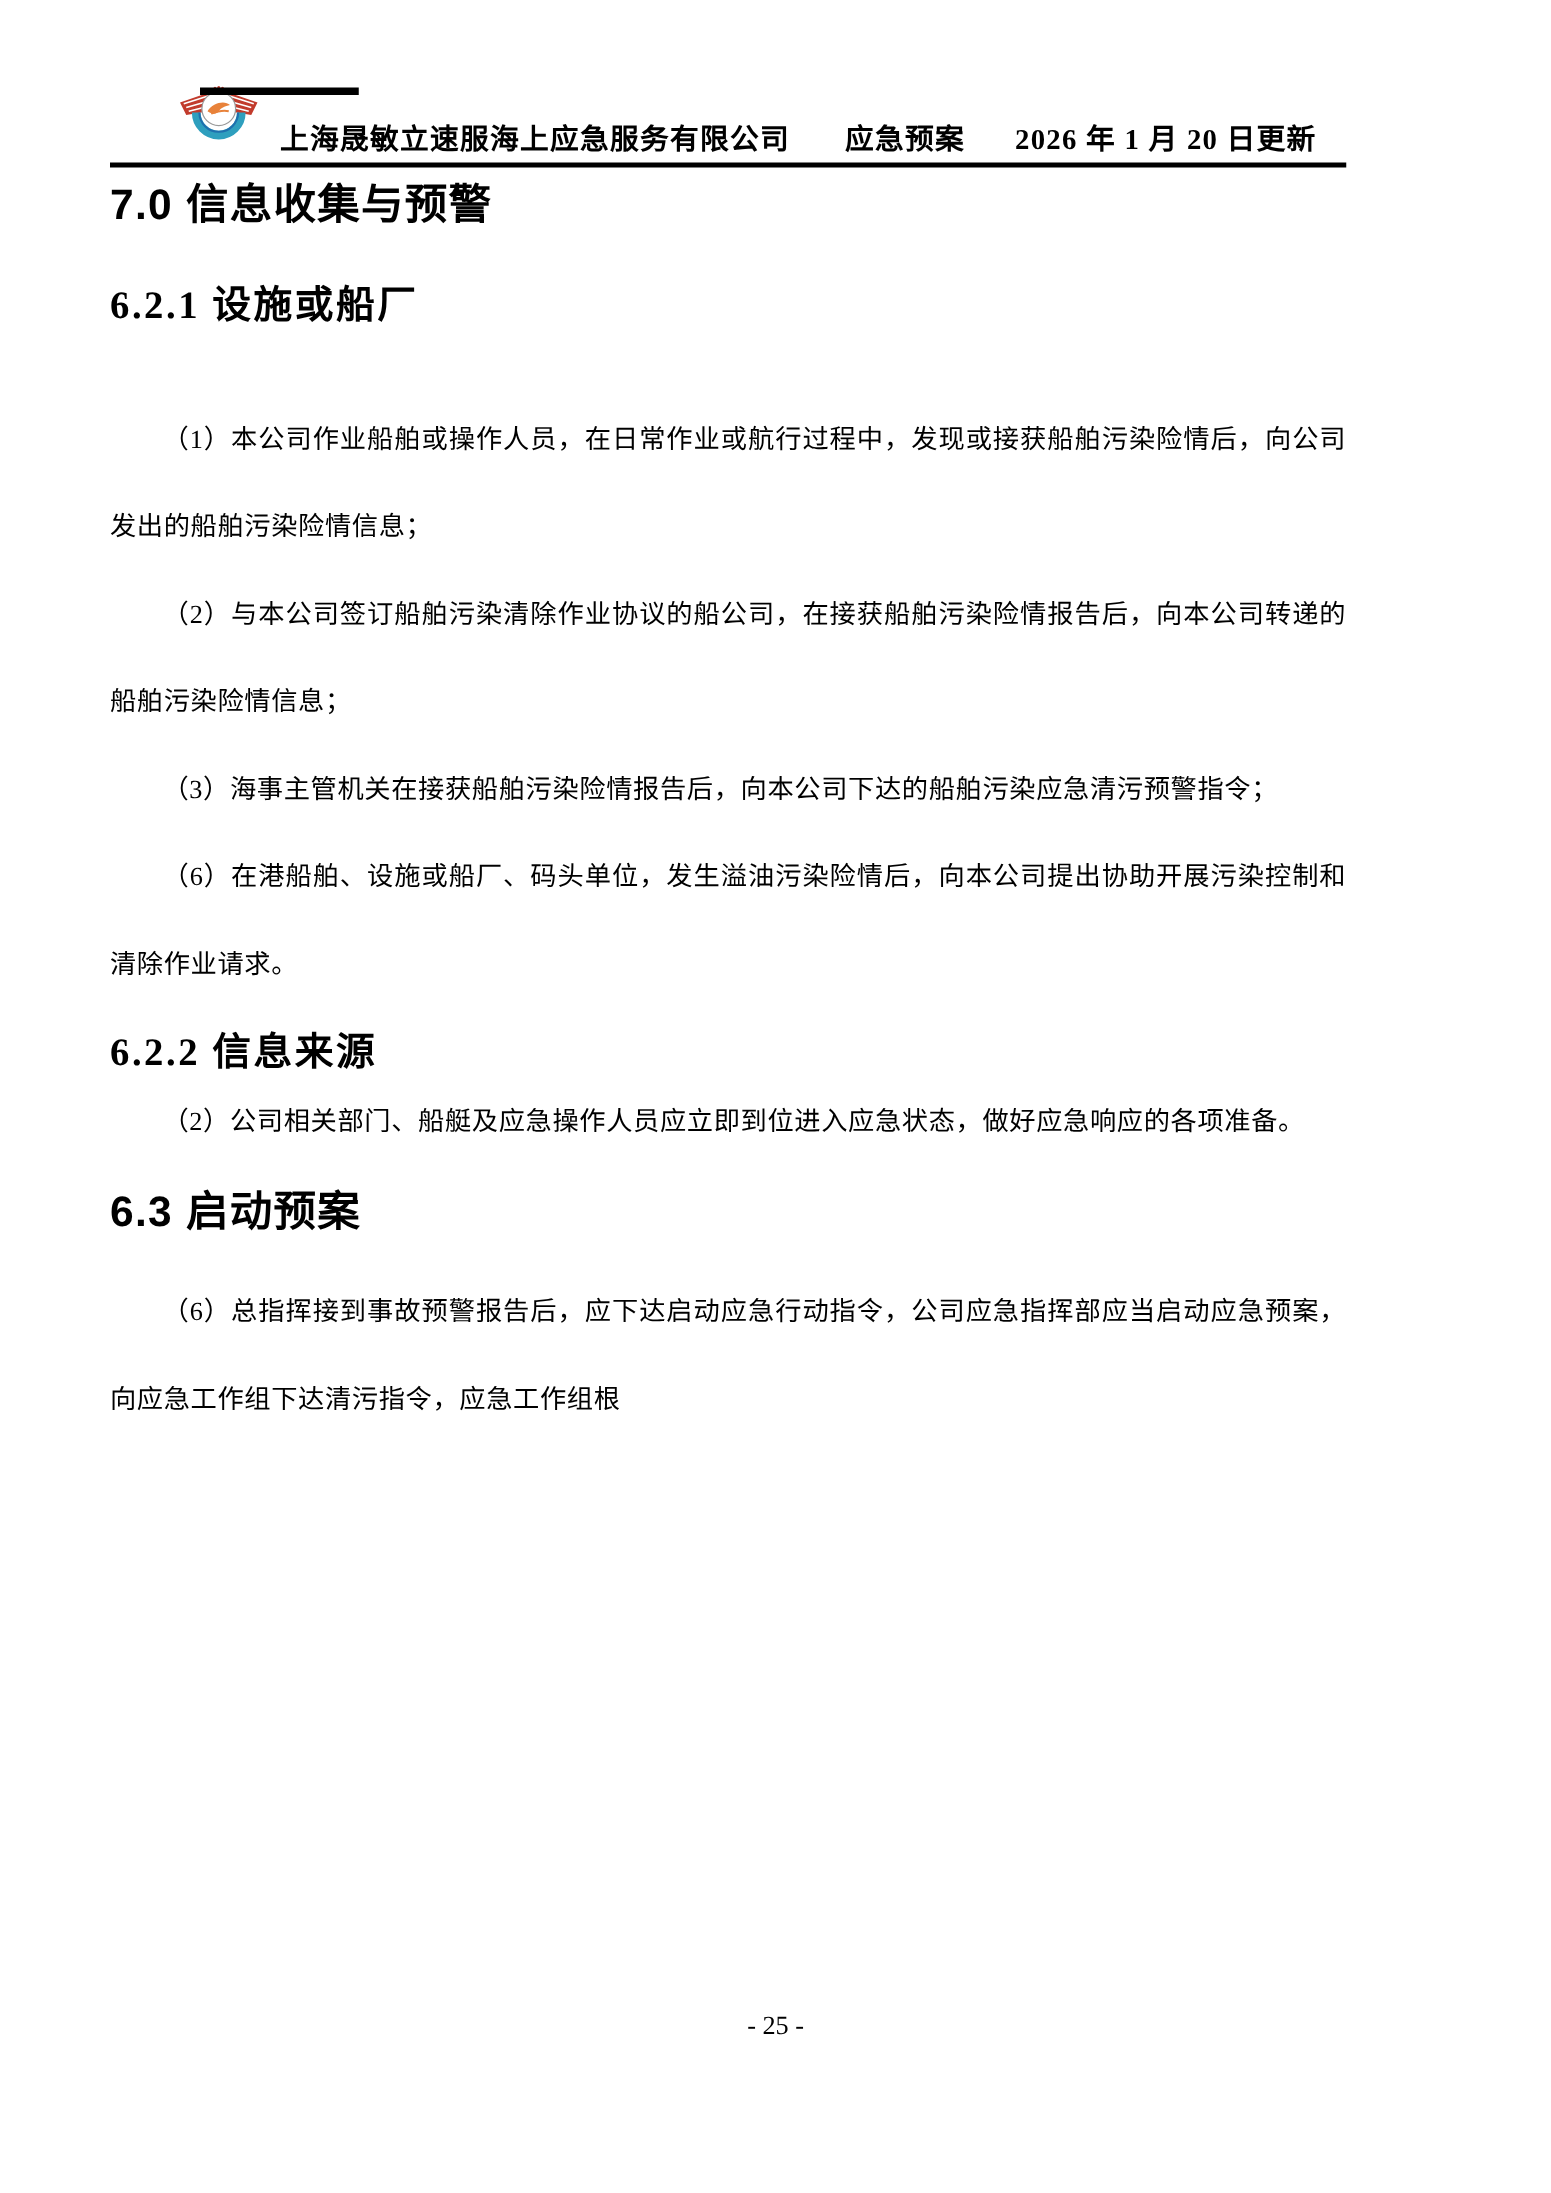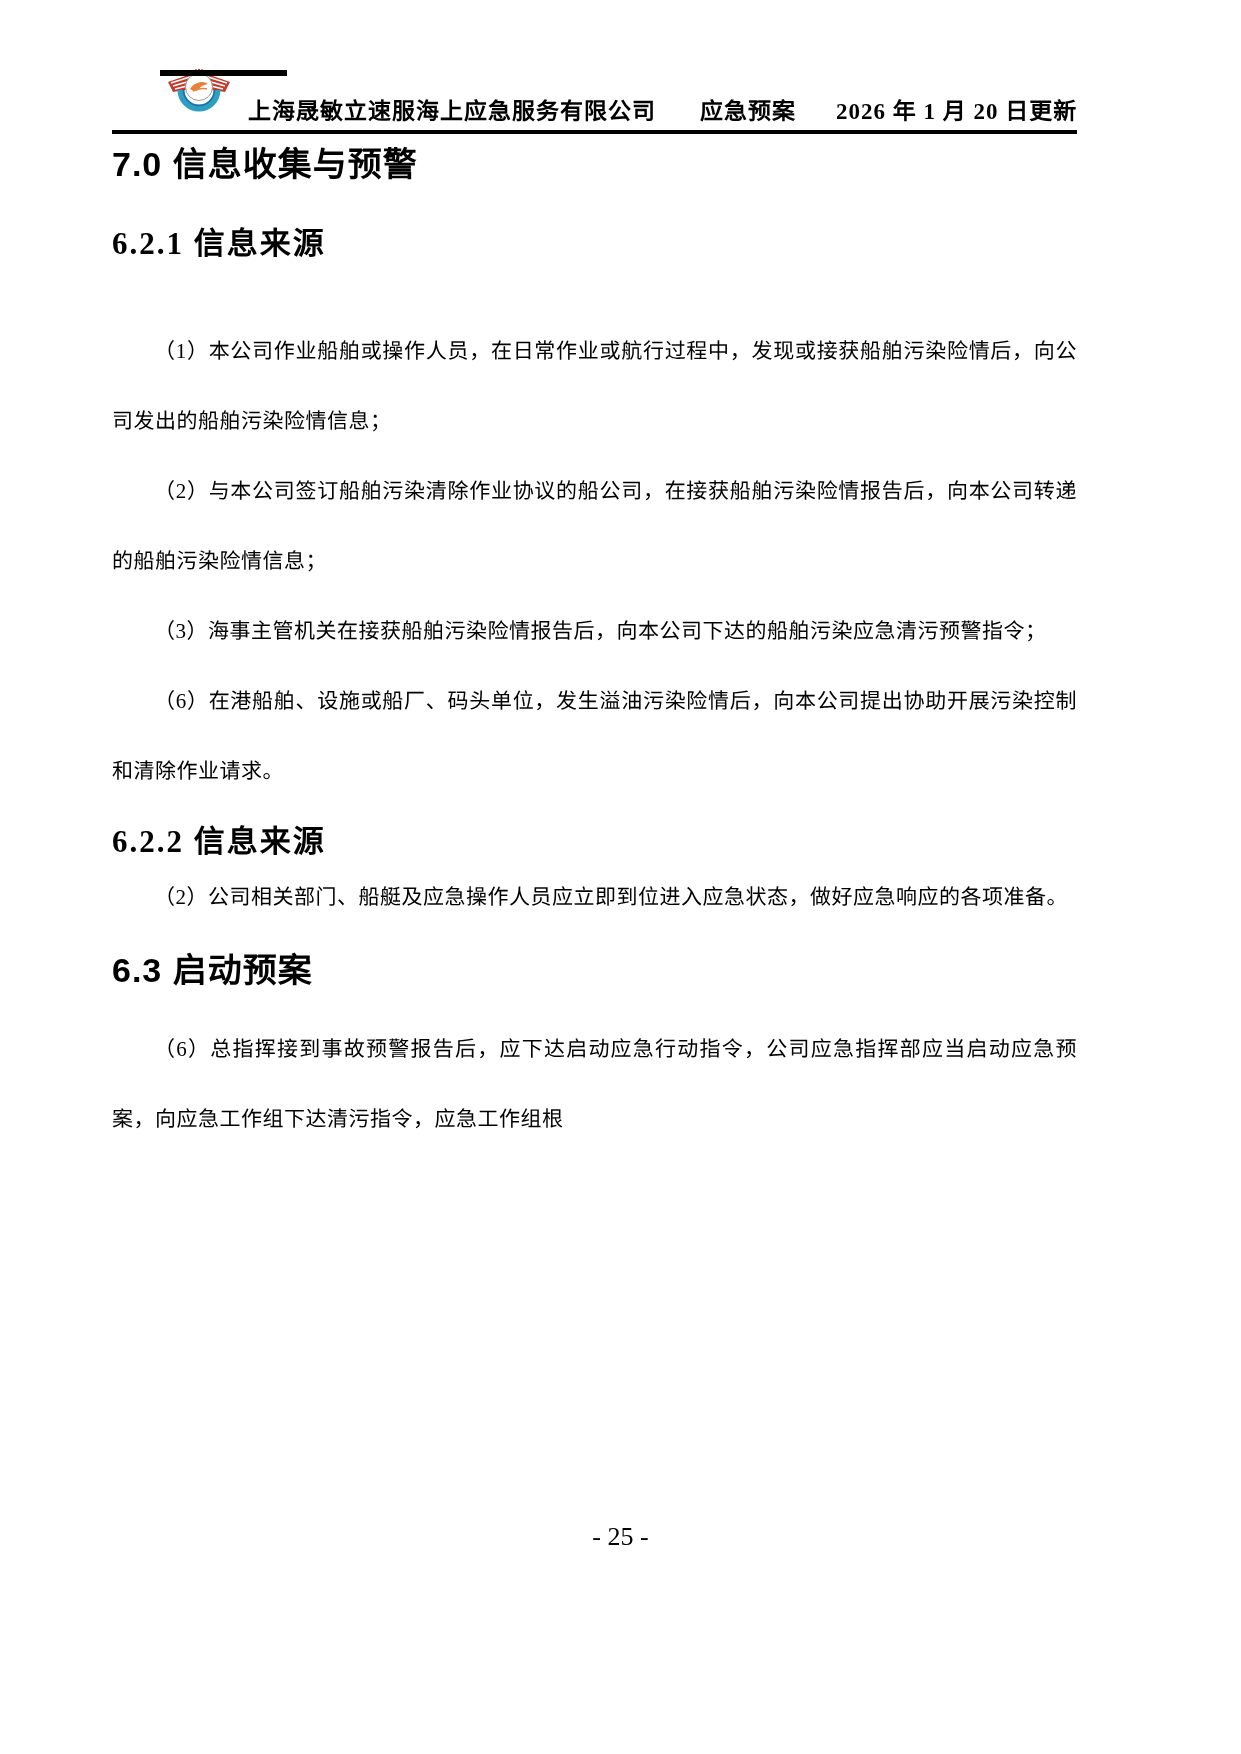--- a/index.html
+++ b/index.html
@@ -7,21 +7,21 @@
     padding: 0;
     background: #ffffff;
   }
   .page {
     position: relative;
     width: 1241px;
     height: 1754px;
     margin: 0 auto;
     background: #ffffff;
     box-sizing: border-box;
-    padding: 68px 164px 0 112px;
+    padding: 68px 164px 0 88px;
     font-family: "Liberation Serif", "DejaVu Serif", serif;
     color: #000000;
     overflow: hidden;
   }
   
   .scan-mark {
     position: absolute;
     left: 160px;
     top: 70px;
     width: 127px;
@@ -82,23 +82,23 @@
   }
   p.body.after-head { margin-top: 52px; }
   p.body.after-head-sm { margin-top: 32px; }
   p.body.after-sec { margin-top: 22px; }
   h2.sec.mid { margin-top: 16px; }
 
   .page-footer {
     position: absolute;
     left: 164px;
     right: 164px;
-    top: 1522px;
+    top: 1608px;
     text-align: center;
-    font-size: 26px;
+    font-size: 21px;
     font-family: "Liberation Serif", "DejaVu Serif", serif;
   }
 </style>
 </head>
 <body>
 
 <div class="page">
 
   <div class="scan-mark"></div>
 
@@ -128,21 +128,21 @@
     </div>
     <div class="hdr-text">
       <span class="hdr-company">上海晟敏立速服海上应急服务有限公司</span>
       <span class="hdr-doctype">应急预案</span>
       <span class="hdr-updated">2026 年 1 月 20 日更新</span>
     </div>
   </div>
 
   <h2 class="sec">7.0 信息收集与预警</h2>
 
-  <h3 class="sub first">6.2.1  信息来源</h3>
+  <h3 class="sub first">6.2.1  设施或船厂</h3>
 
   <p class="body after-head">（1）本公司作业船舶或操作人员，在日常作业或航行过程中，发现或接获船舶污染险情后，向公司发出的船舶污染险情信息；</p>
   <p class="body">（2）与本公司签订船舶污染清除作业协议的船公司，在接获船舶污染险情报告后，向本公司转递的船舶污染险情信息；</p>
   <p class="body">（3）海事主管机关在接获船舶污染险情报告后，向本公司下达的船舶污染应急清污预警指令；</p>
   <p class="body">（6）在港船舶、设施或船厂、码头单位，发生溢油污染险情后，向本公司提出协助开展污染控制和清除作业请求。</p>
 
   <h3 class="sub">6.2.2  信息来源</h3>
 
   <p class="body">（2）公司相关部门、船艇及应急操作人员应立即到位进入应急状态，做好应急响应的各项准备。</p>
 

